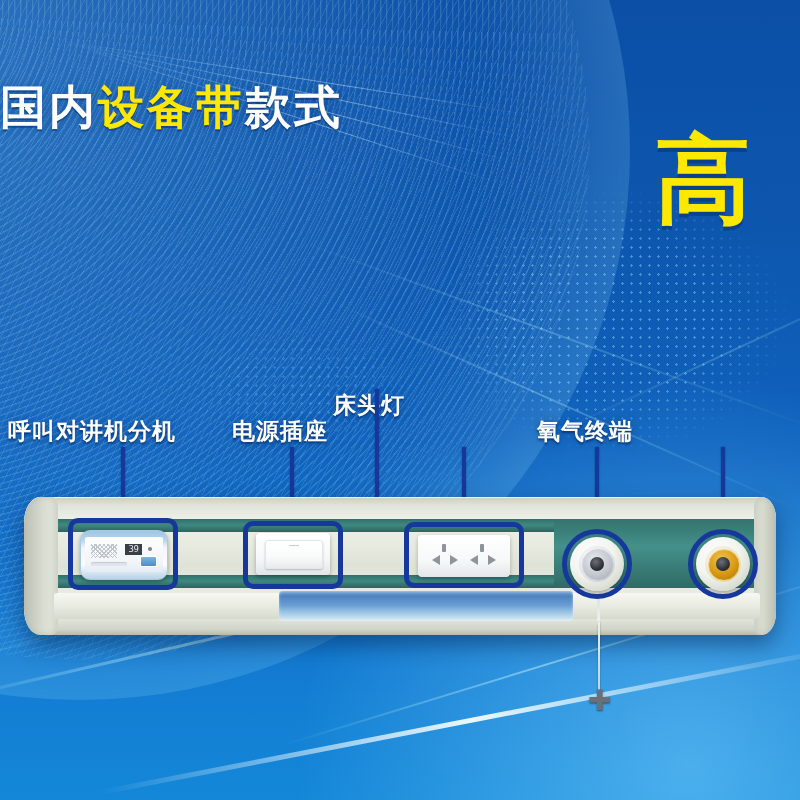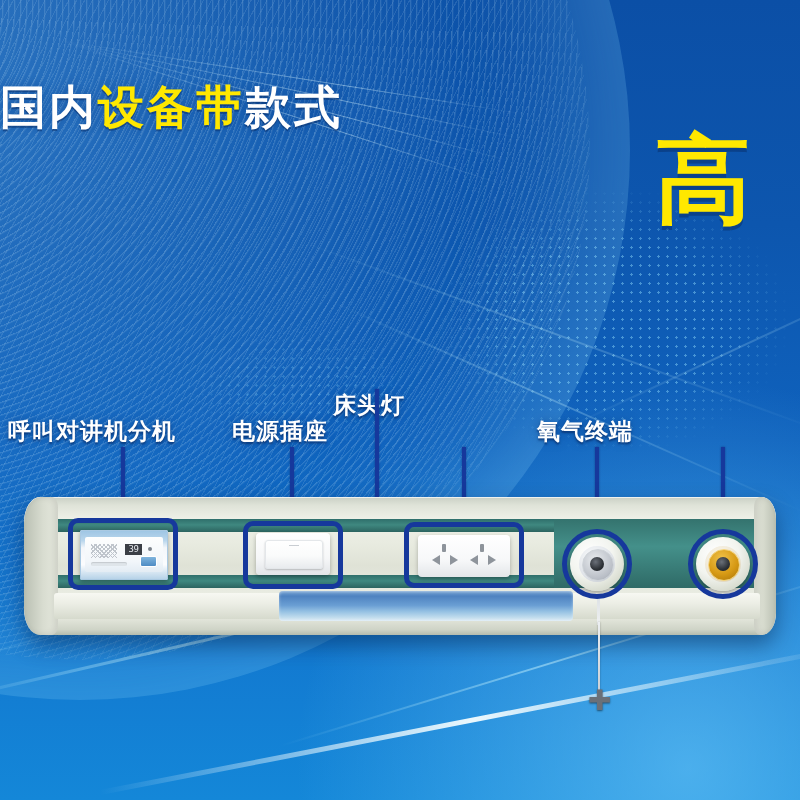--- a/index.html
+++ b/index.html
@@ -232,21 +232,21 @@
       rgba(98,150,205,.95) 0%, rgba(70,125,190,.95) 18%,
       rgba(92,150,210,.9) 48%, rgba(140,190,230,.85) 70%,
       rgba(190,220,240,.9) 88%, rgba(225,238,248,.95) 100%);
     box-shadow: inset 0 1px 3px rgba(255,255,255,.5);
   }
   
   .intercom {
     position: absolute;
     left: 80px; top: 530px;
     width: 86px; height: 48px;
-    border-radius: 1px;
+    border-radius: 10px;
     background: linear-gradient(to bottom, #9fc6e4 0%, #b9d6ec 20%, #f3f6fa 35%, #fbfcfe 70%, #b7d3e8 100%);
     box-shadow: 0 2px 4px rgba(0,0,0,.3);
     border: 1px solid #aac9e2;
   }
   .ic-face {
     position: absolute;
     left: 4px; top: 6px; right: 4px; bottom: 7px;
     background: linear-gradient(to bottom, #fdfefe 0%, #f2f6fa 70%, #e3ecf4 100%);
     border-radius: 2px;
   }

